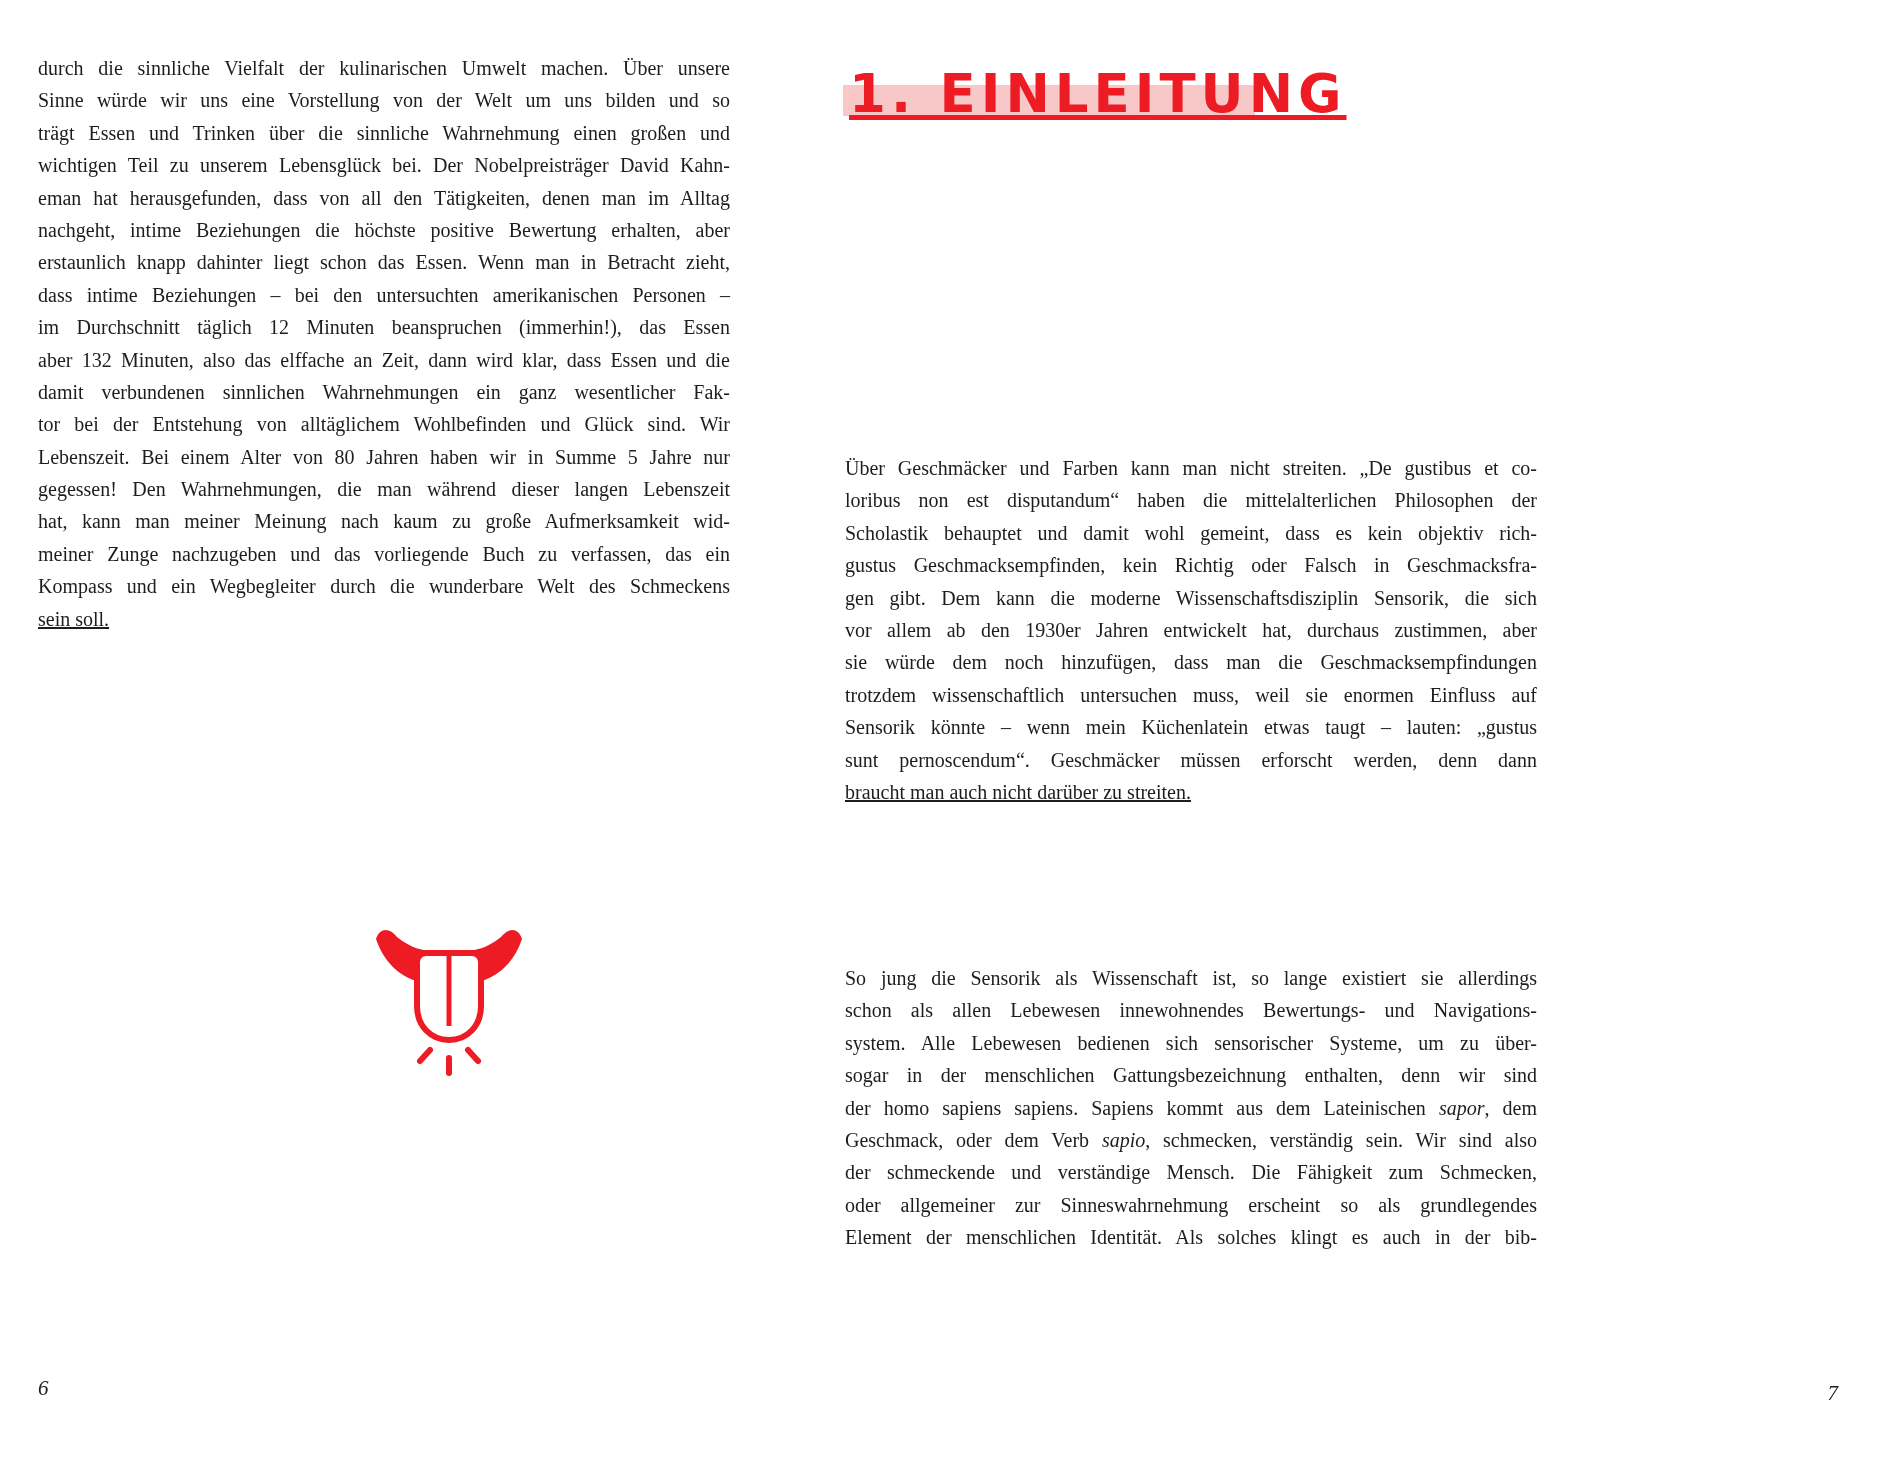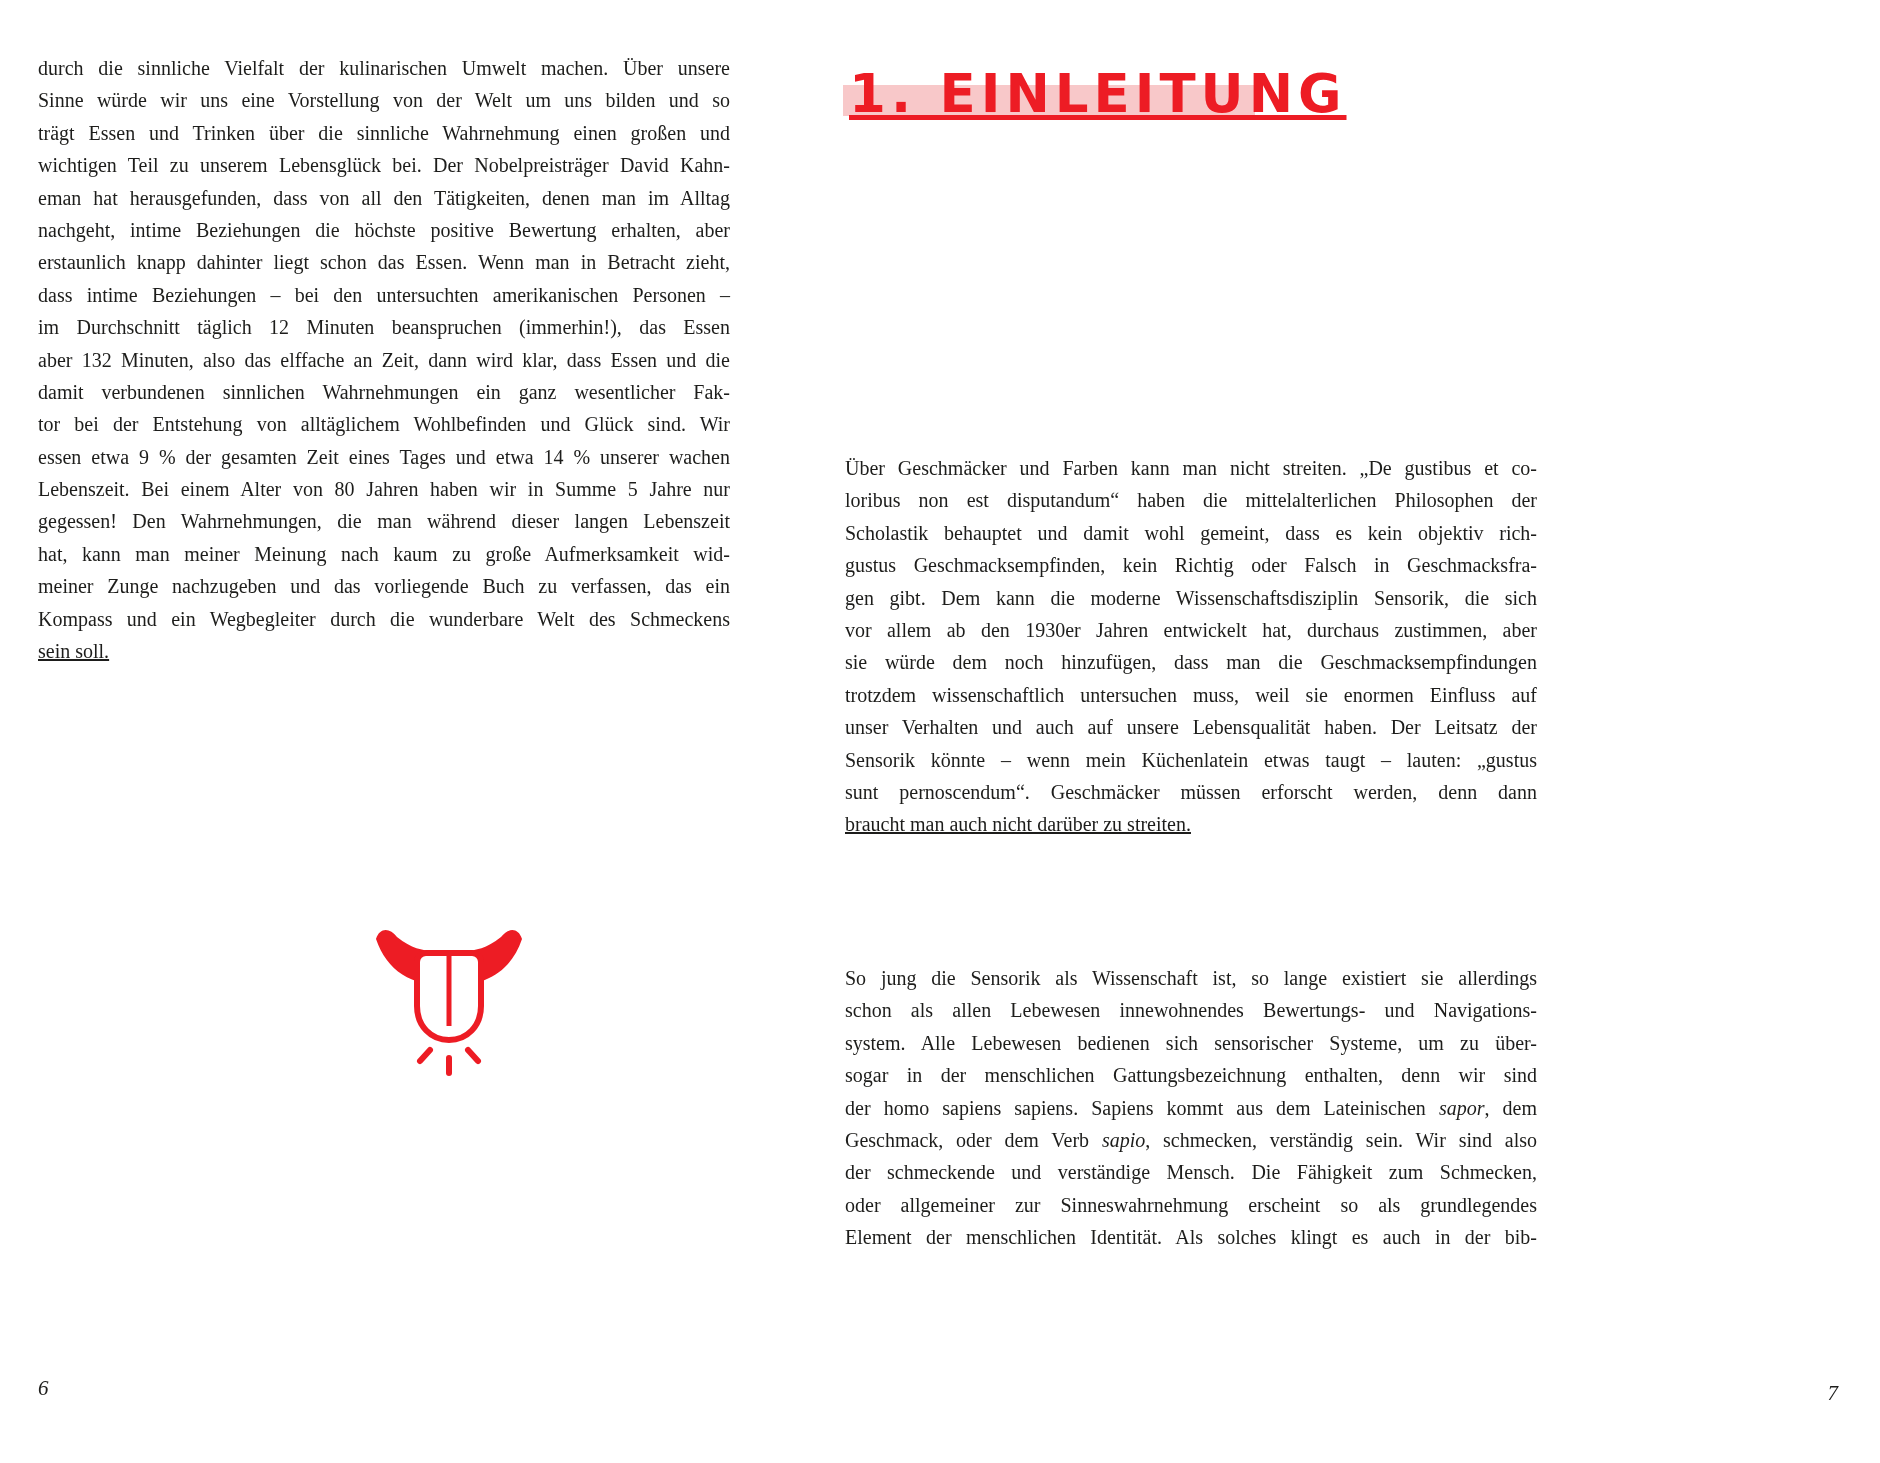--- a/index.html
+++ b/index.html
@@ -79,21 +79,20 @@
         <div class="line">trägt Essen und Trinken über die sinnliche Wahrnehmung einen großen und</div>
         <div class="line">wichtigen Teil zu unserem Lebensglück bei. Der Nobelpreisträger David Kahn-</div>
         <div class="line">eman hat herausgefunden, dass von all den Tätigkeiten, denen man im Alltag</div>
         <div class="line">nachgeht, intime Beziehungen die höchste positive Bewertung erhalten, aber</div>
         <div class="line">erstaunlich knapp dahinter liegt schon das Essen. Wenn man in Betracht zieht,</div>
         <div class="line">dass intime Beziehungen – bei den untersuchten amerikanischen Personen –</div>
         <div class="line">im Durchschnitt täglich 12 Minuten beanspruchen (immerhin!), das Essen</div>
         <div class="line">aber 132 Minuten, also das elffache an Zeit, dann wird klar, dass Essen und die</div>
         <div class="line">damit verbundenen sinnlichen Wahrnehmungen ein ganz wesentlicher Fak-</div>
         <div class="line">tor bei der Entstehung von alltäglichem Wohlbefinden und Glück sind. Wir</div>
-        <div class="line">essen etwa 9 % der gesamten Zeit eines Tages und etwa 14 % unserer wachen</div>
         <div class="line">Lebenszeit. Bei einem Alter von 80 Jahren haben wir in Summe 5 Jahre nur</div>
         <div class="line">gegessen! Den Wahrnehmungen, die man während dieser langen Lebenszeit</div>
         <div class="line">hat, kann man meiner Meinung nach kaum zu große Aufmerksamkeit wid-</div>
         <div class="line">meiner Zunge nachzugeben und das vorliegende Buch zu verfassen, das ein</div>
         <div class="line">Kompass und ein Wegbegleiter durch die wunderbare Welt des Schmeckens</div>
         <div class="line">sein soll.</div>
       </div>
 
     <div class="logo">
       <svg viewBox="0 0 154 152" xmlns="http://www.w3.org/2000/svg">
@@ -115,21 +114,20 @@
 
     <div class="para right-body-1" data-last-align="left">
         <div class="line">Über Geschmäcker und Farben kann man nicht streiten. „De gustibus et co-</div>
         <div class="line">loribus non est disputandum“ haben die mittelalterlichen Philosophen der</div>
         <div class="line">Scholastik behauptet und damit wohl gemeint, dass es kein objektiv rich-</div>
         <div class="line">gustus Geschmacksempfinden, kein Richtig oder Falsch in Geschmacksfra-</div>
         <div class="line">gen gibt. Dem kann die moderne Wissenschaftsdisziplin Sensorik, die sich</div>
         <div class="line">vor allem ab den 1930er Jahren entwickelt hat, durchaus zustimmen, aber</div>
         <div class="line">sie würde dem noch hinzufügen, dass man die Geschmacksempfindungen</div>
         <div class="line">trotzdem wissenschaftlich untersuchen muss, weil sie enormen Einfluss auf</div>
-        <div class="line">unser Verhalten und auch auf unsere Lebensqualität haben. Der Leitsatz der</div>
         <div class="line">Sensorik könnte – wenn mein Küchenlatein etwas taugt – lauten: „gustus</div>
         <div class="line">sunt pernoscendum“. Geschmäcker müssen erforscht werden, denn dann</div>
         <div class="line">braucht man auch nicht darüber zu streiten.</div>
       </div>
 
     <div class="para right-body-2" data-last-align="justify">
         <div class="line">So jung die Sensorik als Wissenschaft ist, so lange existiert sie allerdings</div>
         <div class="line">schon als allen Lebewesen innewohnendes Bewertungs- und Navigations-</div>
         <div class="line">system. Alle Lebewesen bedienen sich sensorischer Systeme, um zu über-</div>
         <div class="line">sogar in der menschlichen Gattungsbezeichnung enthalten, denn wir sind</div>

